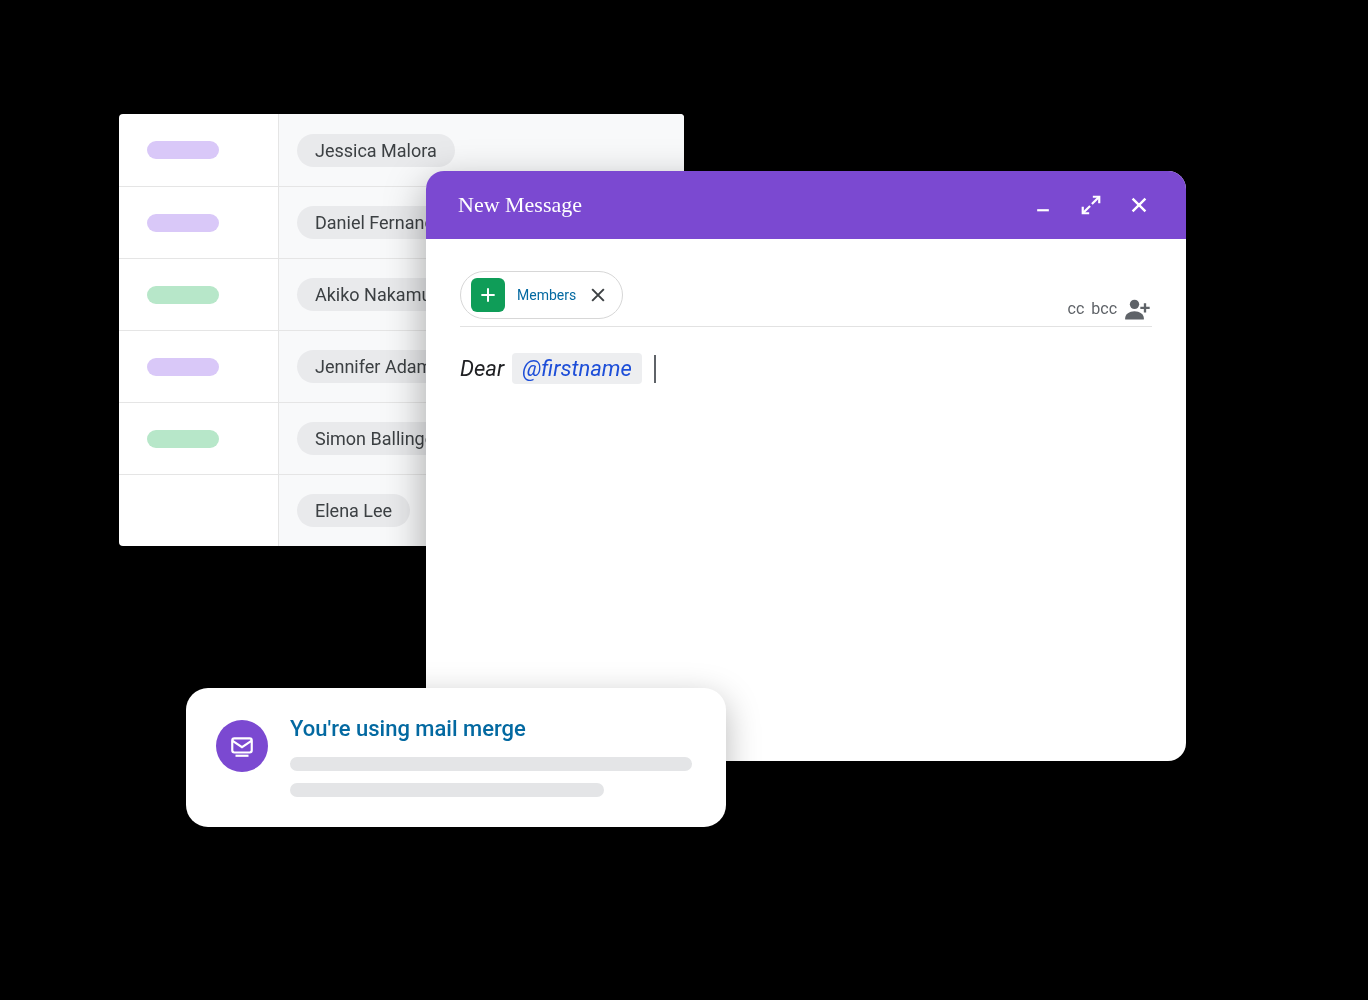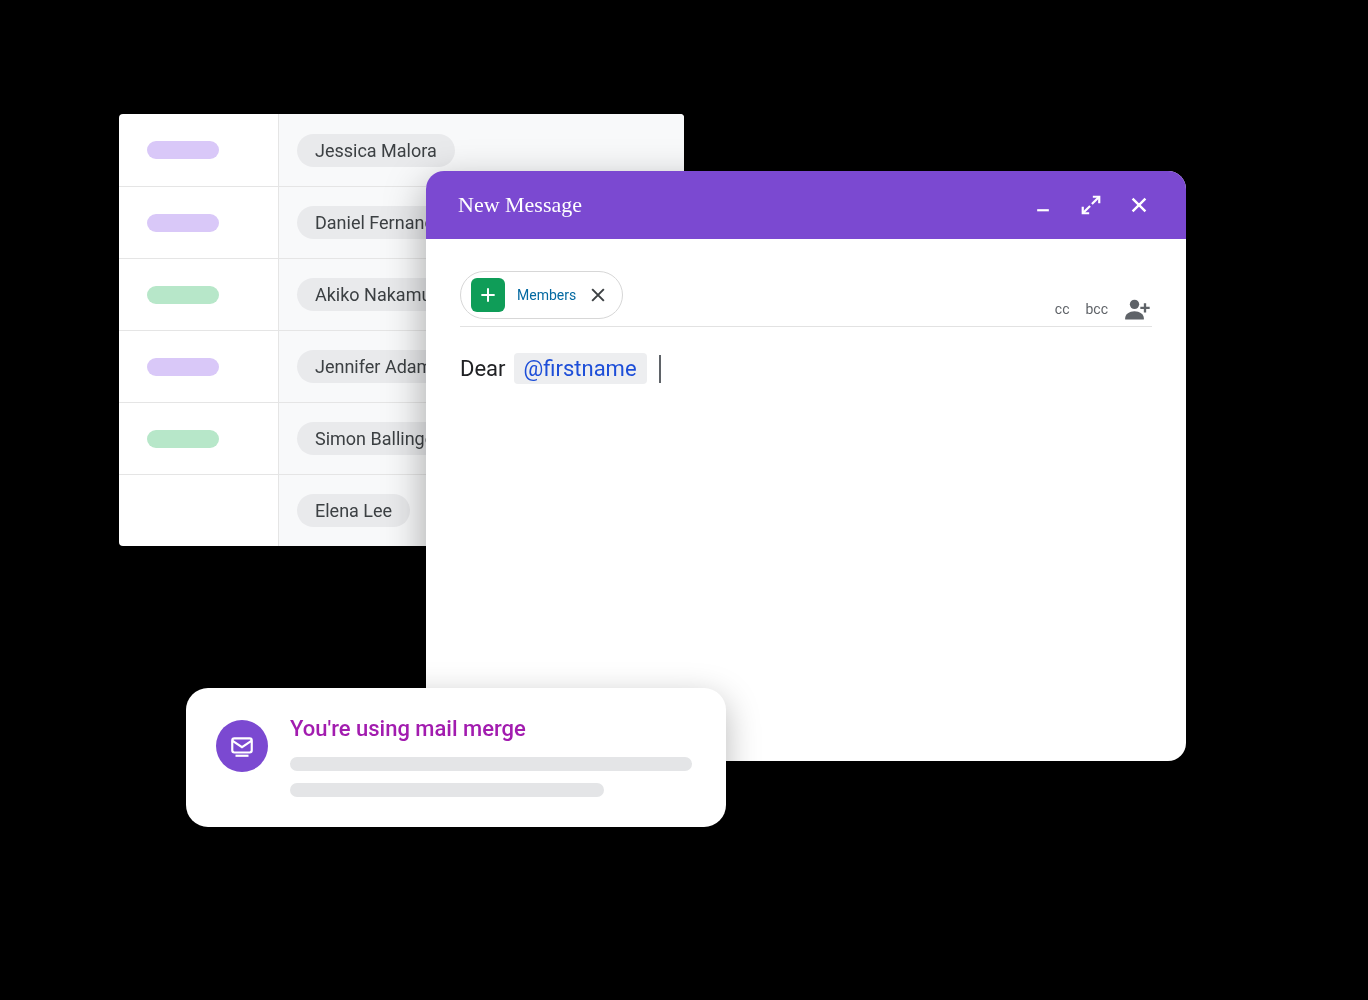--- a/index.html
+++ b/index.html
@@ -123,41 +123,41 @@
   .recipient-label {
     font-size: 14px;
     color: #0369a1;
   }
   .chip-x { color:#444; cursor:pointer; display:flex; }
 
   .to-right {
     margin-left: auto;
     display: flex;
     align-items: center;
-    gap: 16px;
+    gap: 7px;
     color: #5f6368;
-    font-size: 14px;
+    font-size: 16px;
     margin-top: 28px;
   }
   .cc-link, .bcc-link { cursor: pointer; }
   .add-person { display:flex; cursor:pointer; }
 
   .subject-row {
     height: 70px;
     display:flex; align-items:center;
     border-bottom: 1px solid #e2e2e2;
     font-size: 22px;
     color: #202124;
   }
 
   .body-row {
     padding-top: 26px;
     font-size: 22px;
     color:#202124;
-    display:flex; align-items:center; gap: 8px;
+    display:flex; align-items:center; gap: 8px; font-style: italic;
   }
   .merge-token {
     background: #edeef0;
     border-radius: 4px;
     padding: 3px 10px;
     color:#1d4ed8;
   }
   .cursor-caret {
     display:inline-block;
     width: 2px; height: 28px;
@@ -181,21 +181,21 @@
   .notice-icon {
     width: 52px; height: 52px;
     border-radius: 50%;
     background:#7b49d1;
     display:flex; align-items:center; justify-content:center;
     flex-shrink:0;
     margin-top: 4px;
   }
   .notice-body { flex:1; }
   .notice-title {
-    color:#a21caf;
+    color:#0369a1;
     font-size: 22px;
     font-weight: 500;
     margin-bottom: 16px;
   }
   .ph-line {
     height: 14px;
     background:#e4e5e7;
     border-radius: 8px;
     margin-bottom: 12px;
   }

